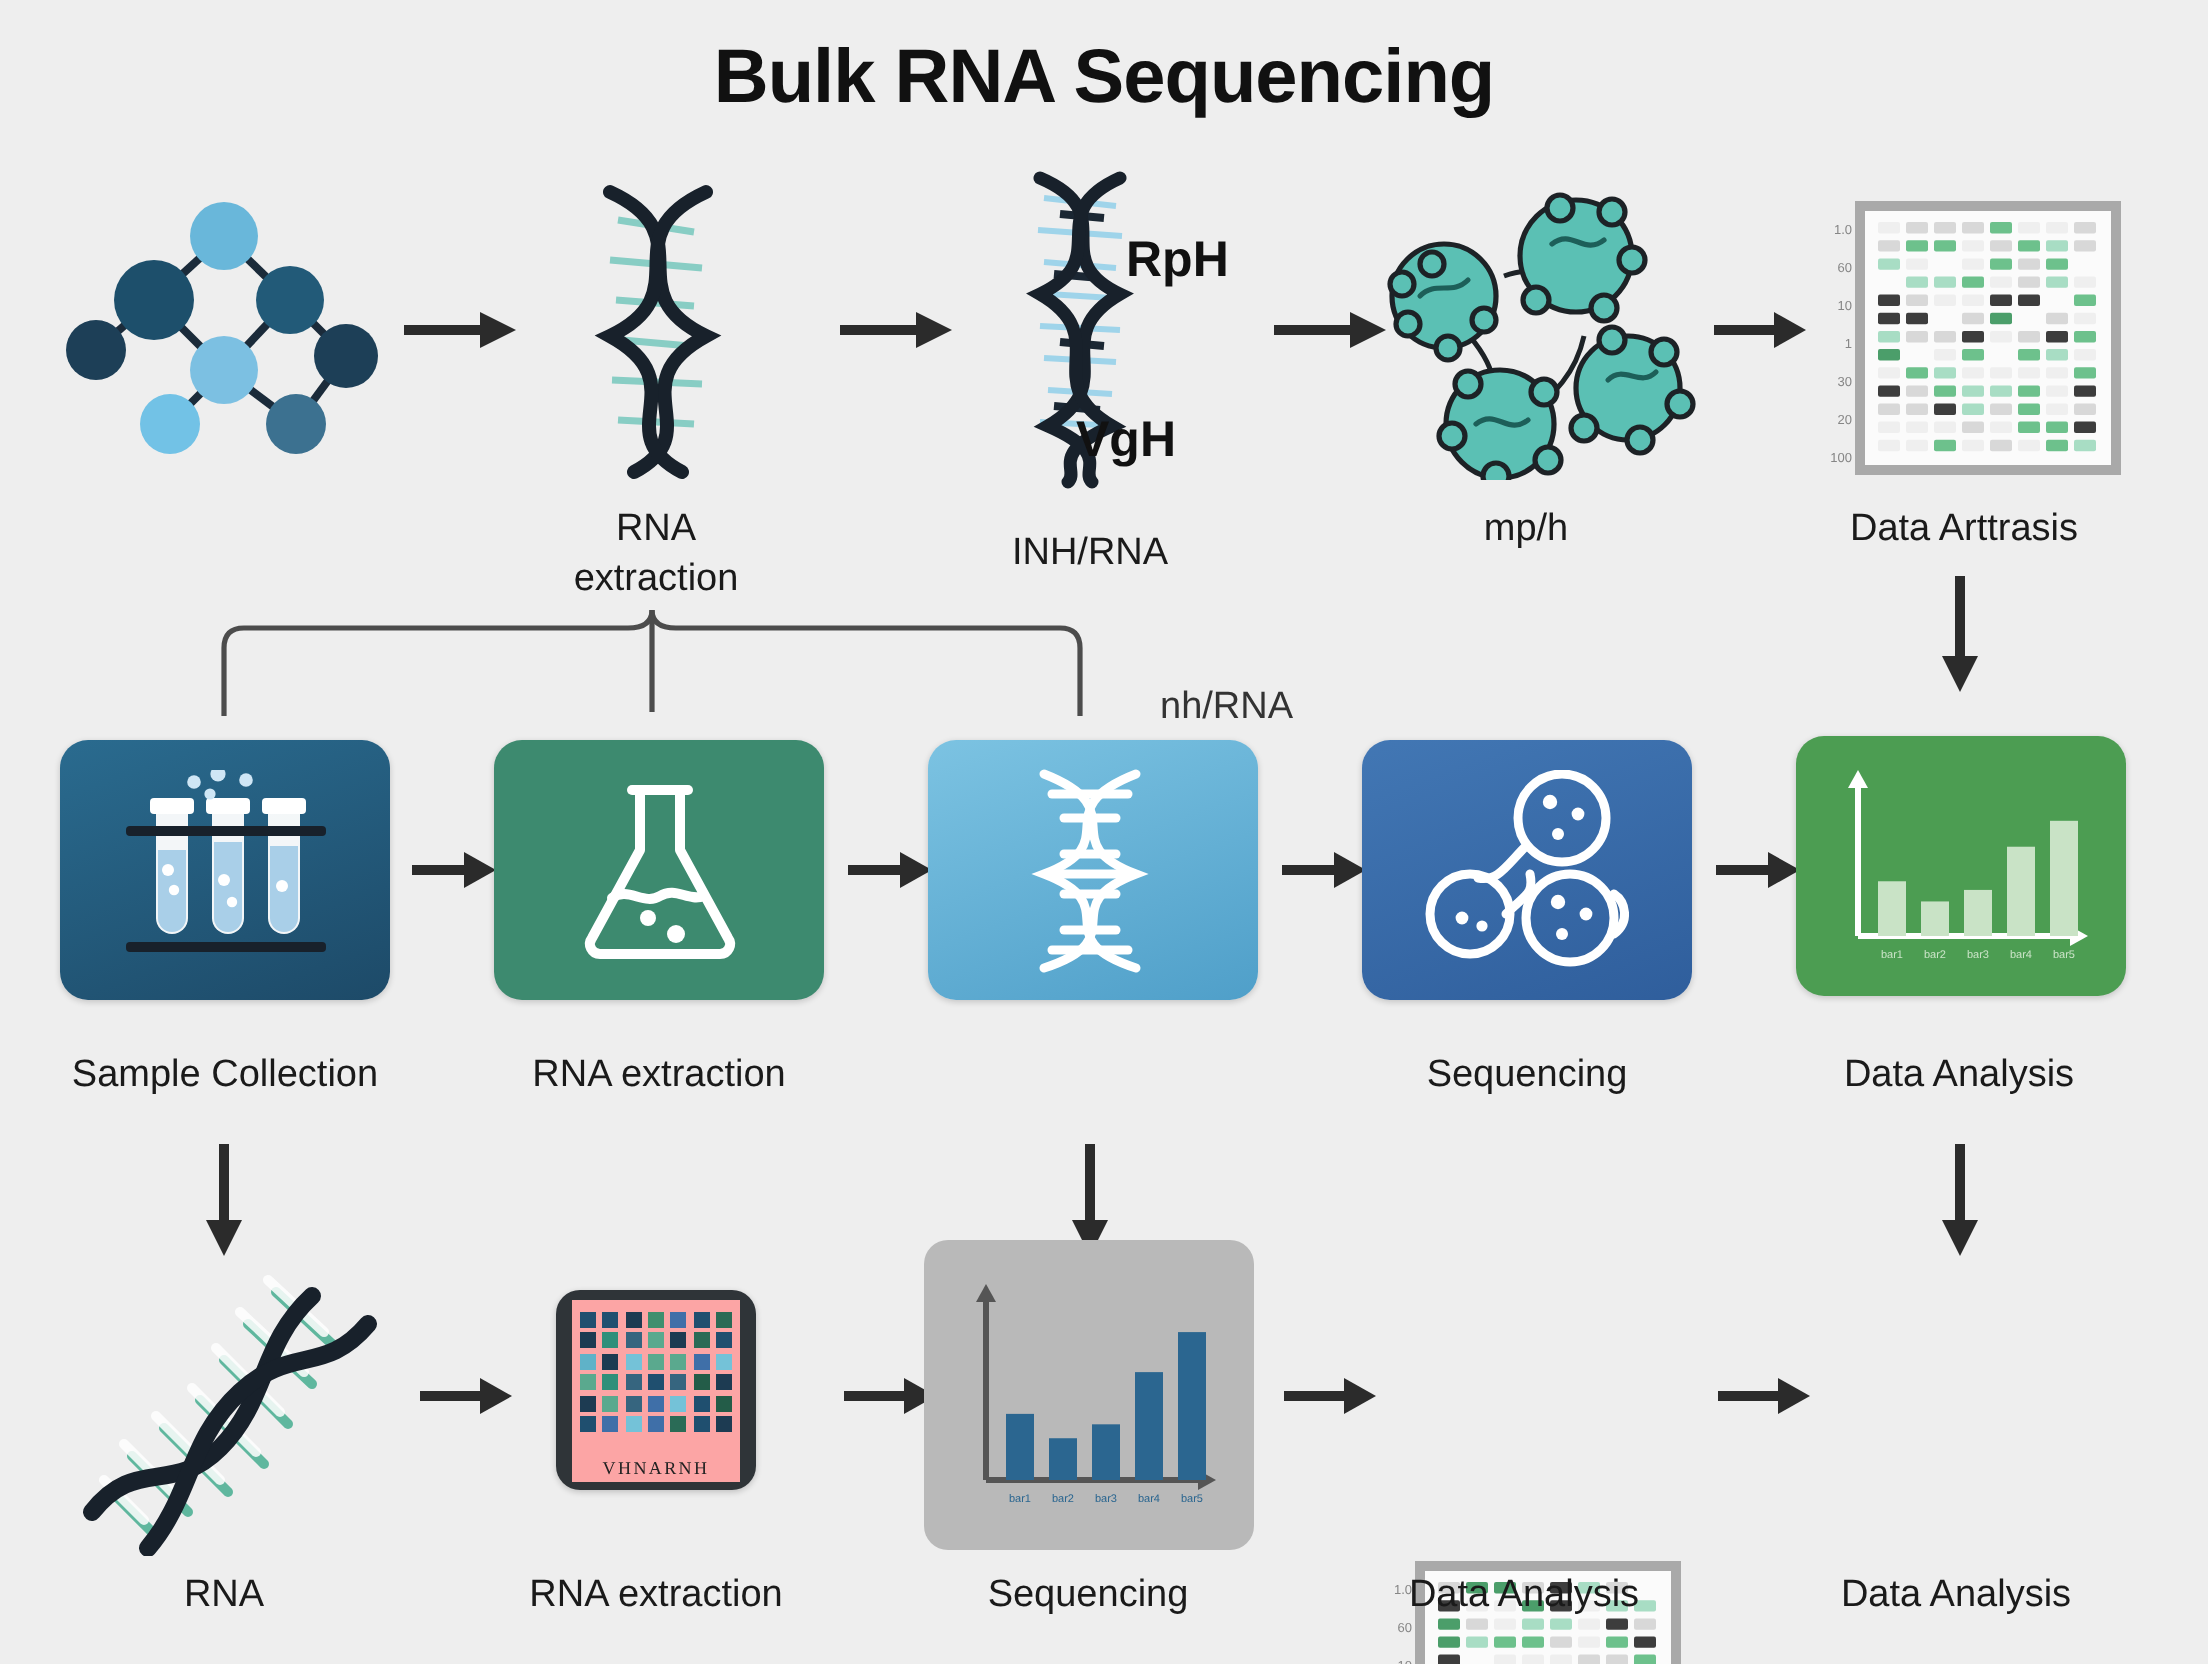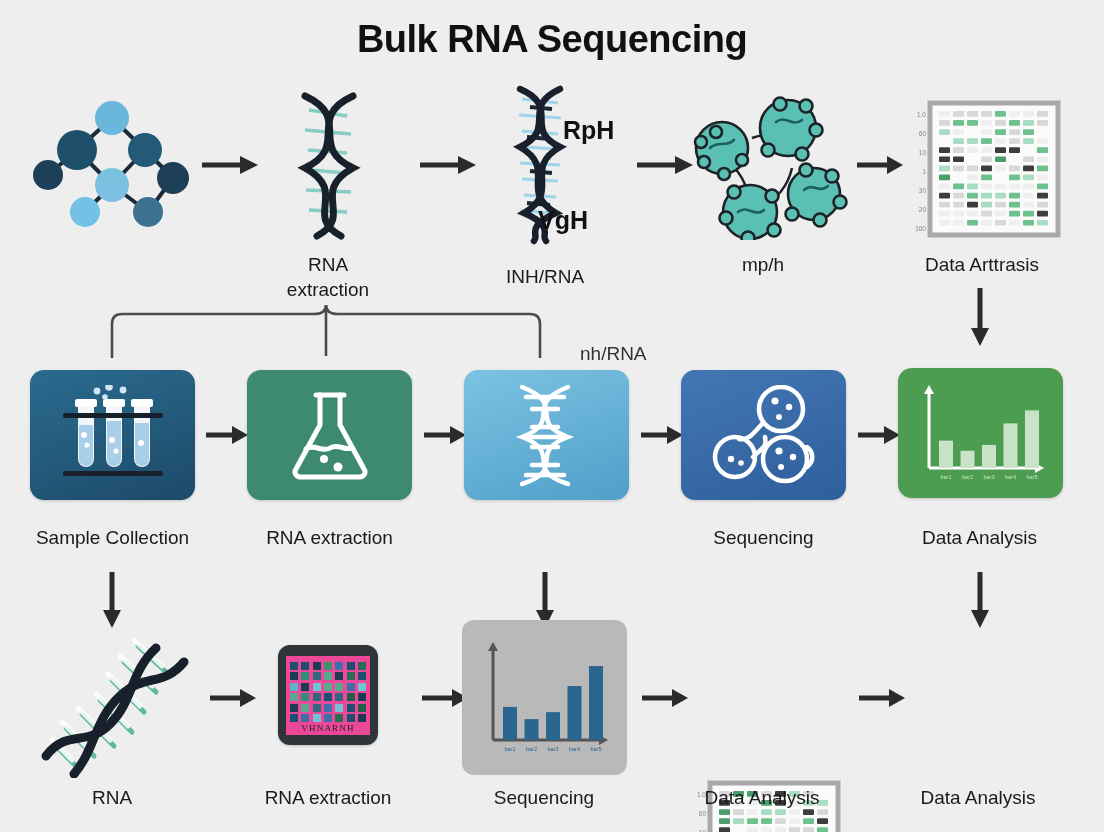--- a/index.html
+++ b/index.html
@@ -40,21 +40,21 @@
   
   .heat-wrap{position:relative;}
 
   
   .gridicon-outer{
     width:100px;height:100px;border-radius:12px;background:#2f3438;
     display:flex;align-items:center;justify-content:center;
     box-shadow:0 1px 3px rgba(0,0,0,.2);
   }
   .gridicon-inner{
-    width:84px;height:79px;background:#ec4899;position:relative;
+    width:84px;height:91px;background:#fca5a5;position:relative;
   }
   .gridicon-inner i{position:absolute;display:block;}
   .gridicon-text{
     position:absolute;left:0;bottom:2px;width:84px;text-align:center;
     font-size:9px;letter-spacing:1.2px;color:#222;font-family:"Liberation Serif", serif;
   }
 
   
   .gray-tile{
     width:165px;height:155px;border-radius:12px;background:#b9b9b9;

